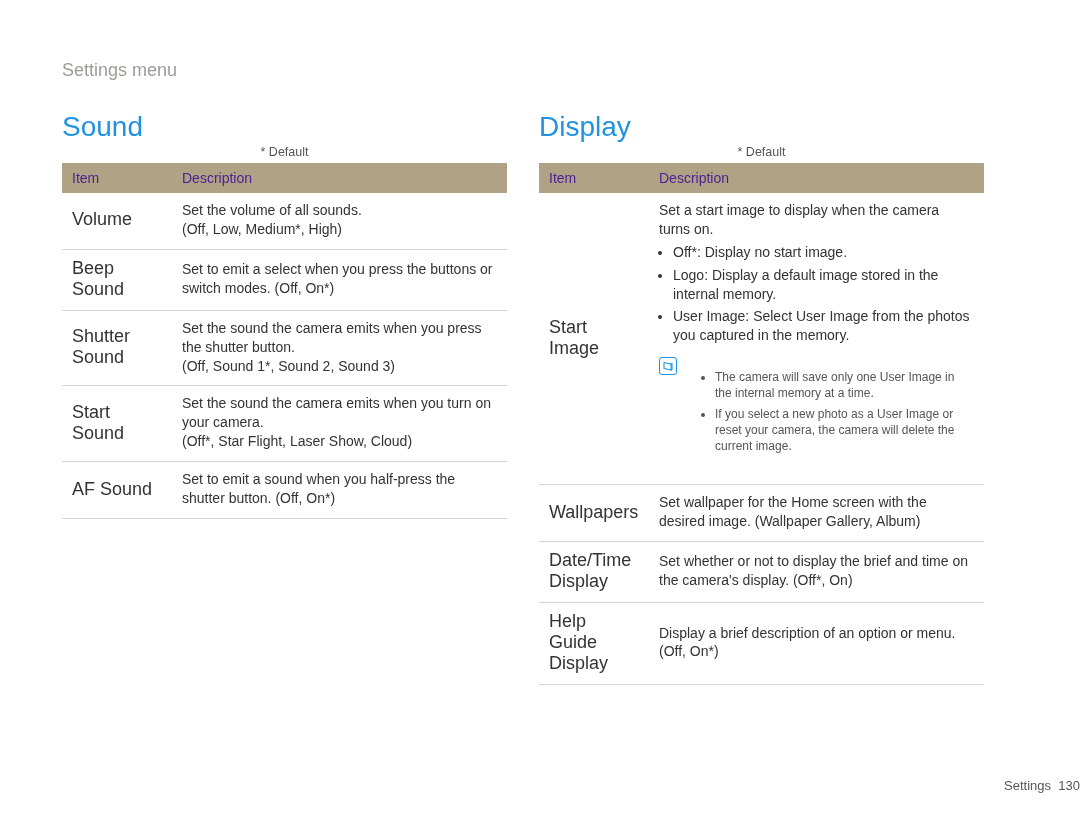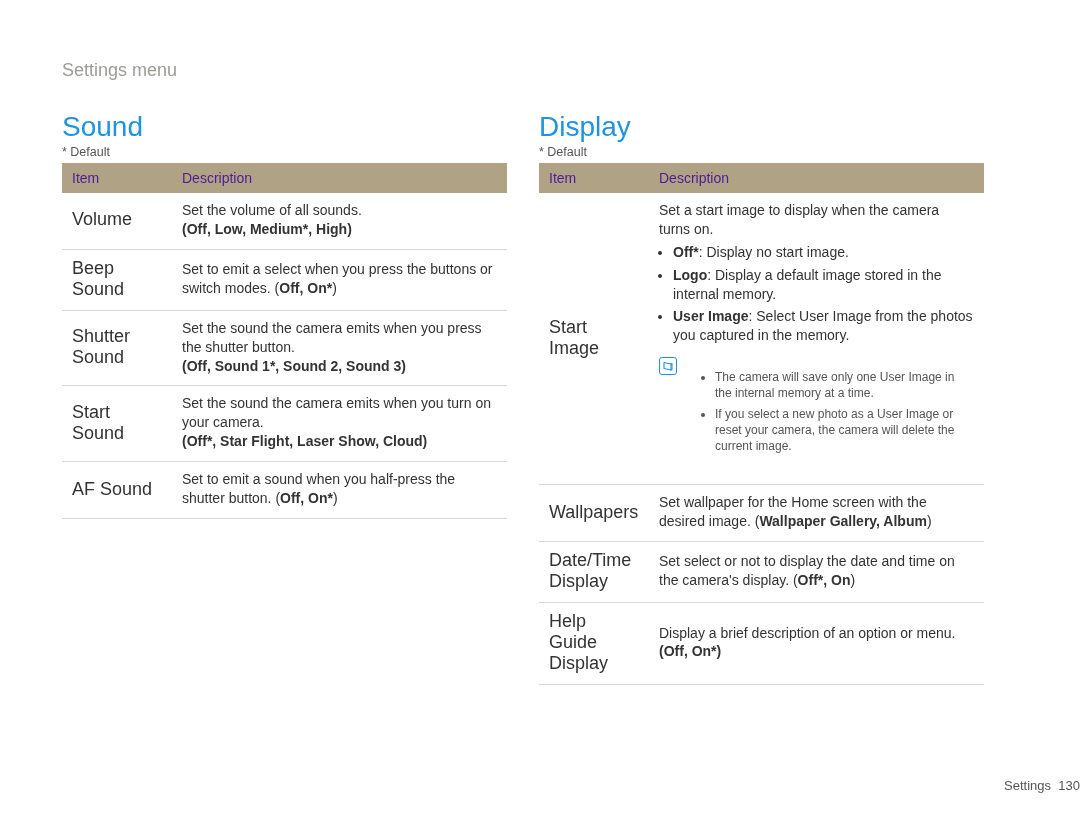--- a/index.html
+++ b/index.html
@@ -31,21 +31,21 @@
     flex: 1;
     min-width: 0;
   }
   h2.section {
     color: #1f93e1;
     font-weight: 400;
     font-size: 28px;
     margin: 0 0 2px 0;
   }
   .default-note {
-    text-align: left;
+    text-align: center;
     font-size: 12.5px;
     color: #555;
     margin-bottom: 4px;
   }
   table.settings {
     width: 100%;
     border-collapse: collapse;
     table-layout: fixed;
   }
   table.settings col.item { width: 110px; }
@@ -61,21 +61,21 @@
     border-bottom: 1px solid #d6d6d6;
     padding: 8px 10px 10px 10px;
     vertical-align: middle;
     font-size: 14px;
     color: #333;
   }
   table.settings td.item {
     font-size: 18px;
     color: #333;
   }
-  .opts { font-weight: bold; }
+  .opts { font-weight: normal; }
   .desc-line { line-height: 1.35; }
   .bullets { margin: 4px 0 0 0; padding-left: 14px; }
   .bullets li { margin-bottom: 4px; line-height: 1.35; }
   .notebox {
     display: flex;
     gap: 8px;
     margin-top: 8px;
     align-items: flex-start;
   }
   .note-icon {
@@ -206,21 +206,21 @@
           </tr>
           <tr>
             <td class="item">Wallpapers</td>
             <td>
               <span class="desc-line">Set wallpaper for the Home screen with the desired image. (</span><span class="opts">Wallpaper Gallery, Album</span><span>)</span>
             </td>
           </tr>
           <tr>
             <td class="item">Date/Time Display</td>
             <td>
-              <span class="desc-line">Set select or not to display the date and time on the camera's display. (</span><span class="opts">Off*, On</span><span>)</span>
+              <span class="desc-line">Set whether or not to display the brief and time on the camera's display. (</span><span class="opts">Off*, On</span><span>)</span>
             </td>
           </tr>
           <tr>
             <td class="item">Help Guide Display</td>
             <td>
               <div class="desc-line"><span>Display a brief description of an option or menu.</span></div>
               <div class="desc-line"><span class="opts">(Off, On*)</span></div>
             </td>
           </tr>
         </tbody>

